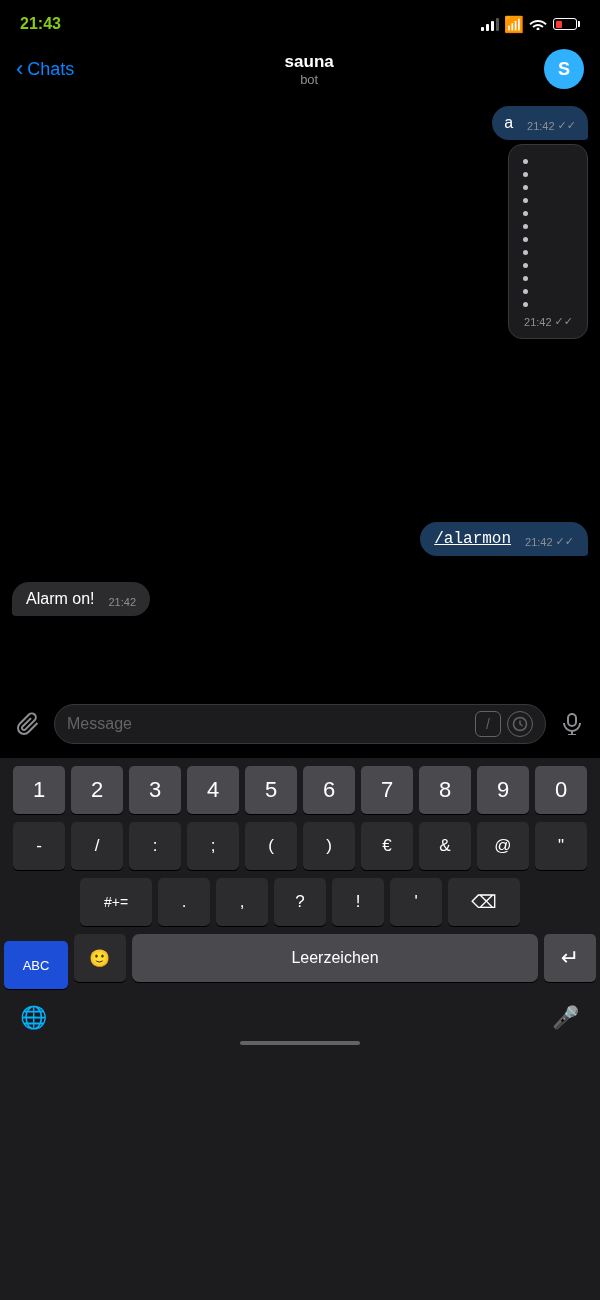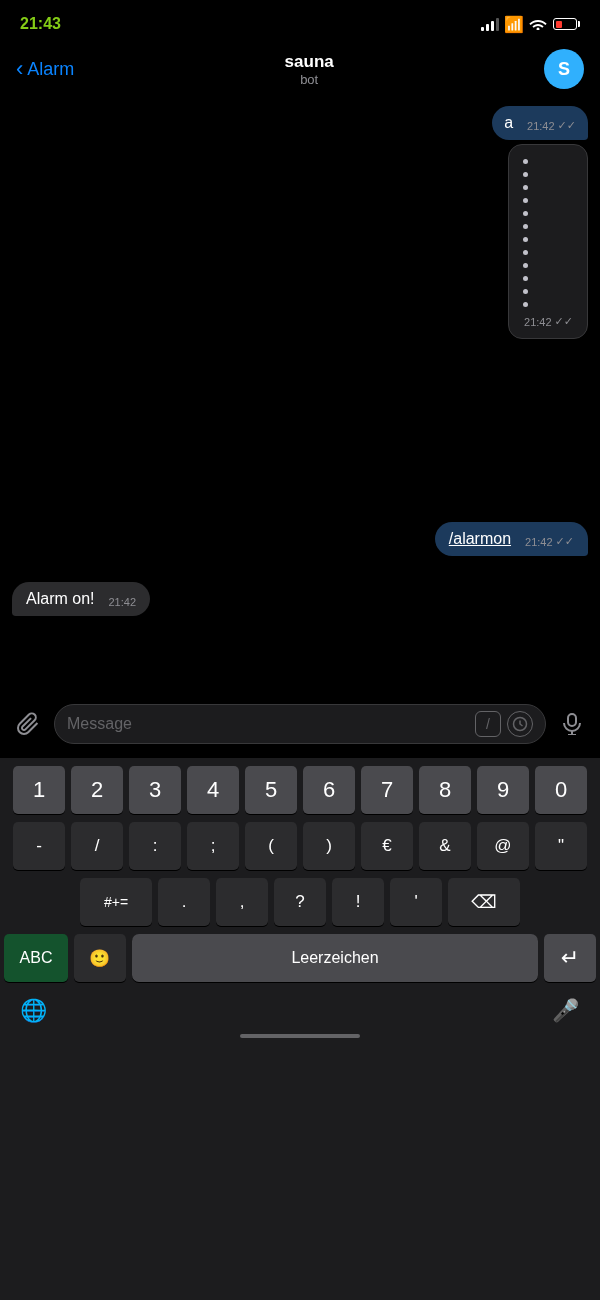--- a/index.html
+++ b/index.html
@@ -203,20 +203,21 @@
       padding: 8px 14px;
       font-size: 16px;
       color: #fff;
       display: flex;
       align-items: flex-end;
       gap: 6px;
     }
     .alarmon-text {
       text-decoration: underline;
       text-decoration-color: #fff;
+      font-family: Liberation Mono, monospace;
     }
 
     
     .alarmon-received-row {
       display: flex;
       justify-content: center;
       position: absolute;
       bottom: 80px;
       left: 12px;
       margin-top: 30px;
@@ -360,24 +361,25 @@
       flex: 3;
       background: #4a4a4e;
       font-size: 17px;
       border-radius: 7px;
     }
     .key.delete {
       background: #2c2c2e;
       font-size: 18px;
     }
     .key.abc {
-      background: #14532d;
-      font-size: 16px;
+      background: #1d4ed8;
+      font-size: 13px;
       max-width: 64px;
       flex: 1.3;
+      margin-top: 7px;
     }
     .key.emoji {
       background: #2c2c2e;
       max-width: 52px;
     }
     .key.return {
       background: #4a4a4e;
       max-width: 52px;
     }
 
@@ -419,21 +421,21 @@
         <div class="battery-fill"></div>
       </div>
       <div class="battery-tip"></div>
     </div>
   </div>
 </div>
 
 <div class="nav-bar">
   <div class="nav-back">
     <span class="nav-back-arrow">‹</span>
-    <span class="nav-back-text">Alarm</span>
+    <span class="nav-back-text">Chats</span>
   </div>
   <div class="nav-title-area">
     <span class="nav-title">sauna</span>
     <span class="nav-subtitle">bot</span>
   </div>
   <div class="nav-avatar">
     <span>S</span>
   </div>
 </div>
 

